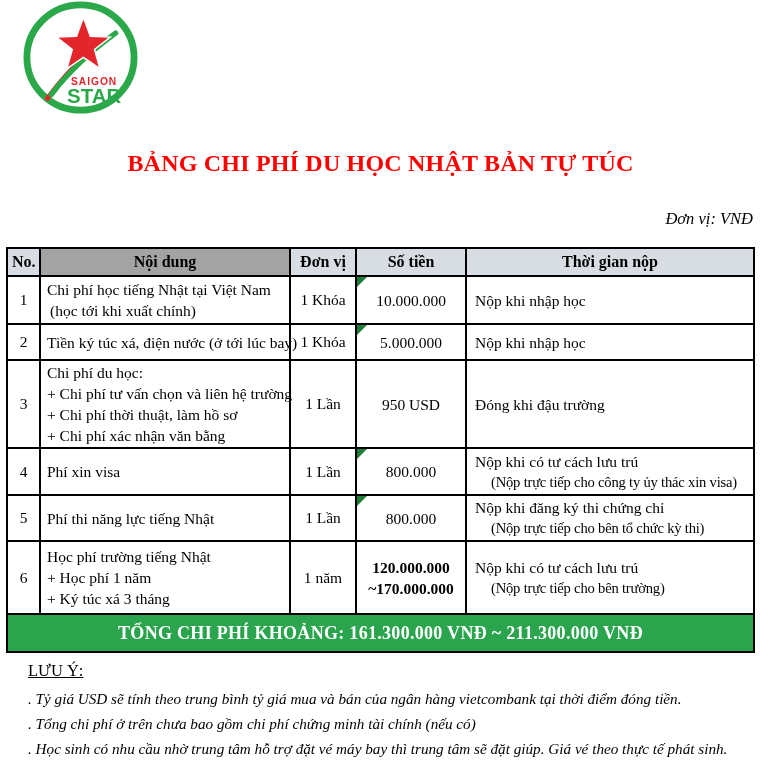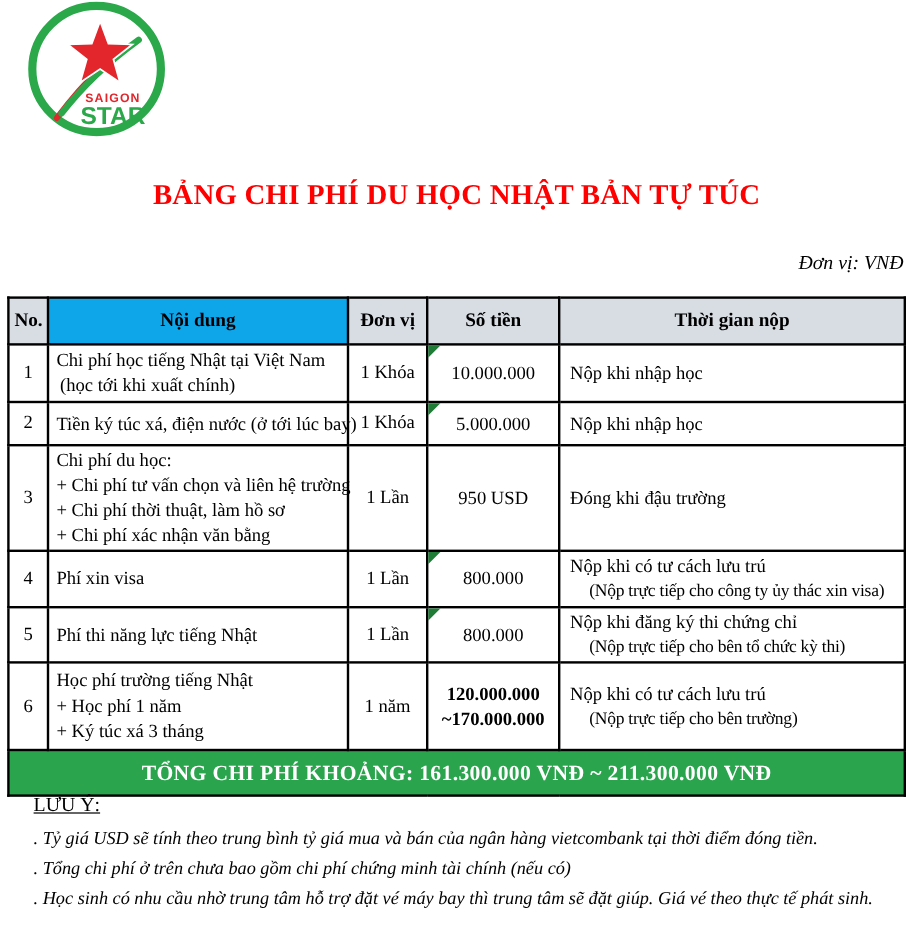--- a/index.html
+++ b/index.html
@@ -16,21 +16,21 @@
     position:absolute; left:0; top:130px; width:100%; text-align:center;
     font-size:24px; font-weight:bold; letter-spacing:0.2px;margin-top:20px;
   }
   .unit-note { position:absolute; top:209px; right:8px; font-style:italic; font-size:16.5px; }
   
   .fee-table {
     position:absolute; left:6px; top:247px; width:749px;
     border-collapse:collapse; table-layout:fixed; font-size:15.5px;
   }
   .fee-table th, .fee-table td { border:2px solid #000; padding:1px 4px; vertical-align:middle; }
-  .fee-table thead th { font-weight:bold; font-size:16px; height:39px; text-align:center; }
+  .fee-table thead th { font-weight:bold; font-size:16px; height:28px; text-align:center; }
   td.c-no { text-align:center; }
   td.c-content { text-align:left; padding-left:6px;margin-top:22px; }
   td.c-unit { text-align:center; }
   td.c-amount { text-align:center; position:relative; }
   td.c-time { text-align:left; padding-left:8px; }
   .cell-line { white-space:nowrap; line-height:21px; }
   td.c-time .cell-line.paren { padding-left:16px; font-size:14.6px; letter-spacing:-0.2px; }
   td.c-content .cell-line.paren { padding-left:3px; }
   td.c-amount.bold .cell-line { font-weight:bold; }
   .flag {
@@ -69,21 +69,21 @@
     <colgroup>
       <col style="width:33px">
         <col style="width:250px">
         <col style="width:66px">
         <col style="width:110px">
         <col>
     </colgroup>
     <thead>
       <tr>
         <th style="background: rgb(216, 221, 228);">No.</th>
-        <th style="background: #0ea5e9;">Nội dung</th>
+        <th style="background: #a3a3a3;">Nội dung</th>
         <th style="background: rgb(216, 221, 228);">Đơn vị</th>
         <th style="background: rgb(216, 221, 228);">Số tiền</th>
         <th style="background: rgb(216, 221, 228);">Thời gian nộp</th>
       </tr>
     </thead>
     <tbody id="fee-body">
         <tr style="height: 48px;">
           <td class="c-no">1</td>
           <td class="c-content">
             <div class="cell-line">Chi phí học tiếng Nhật tại Việt Nam</div>

